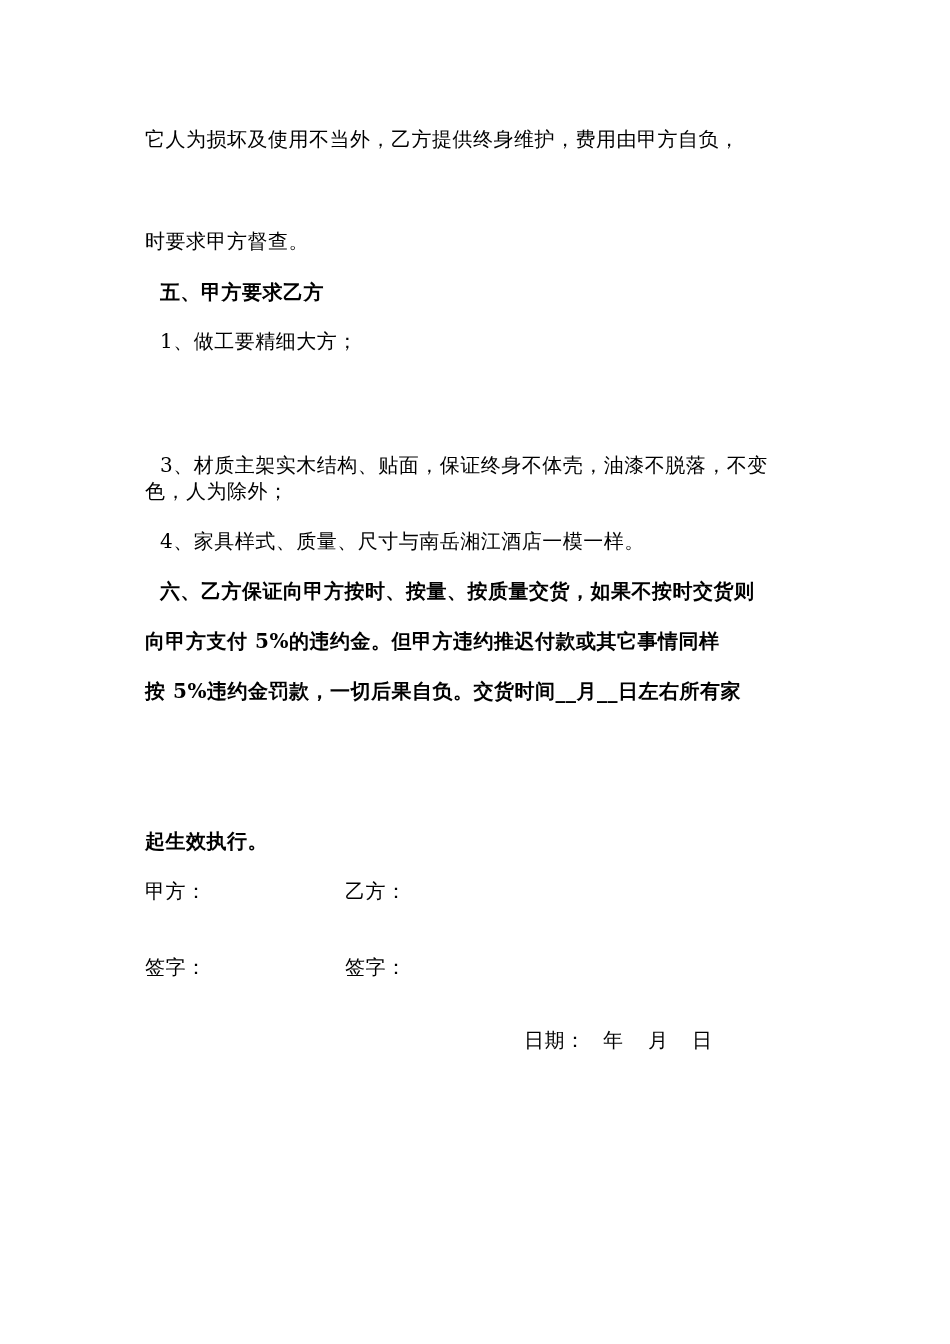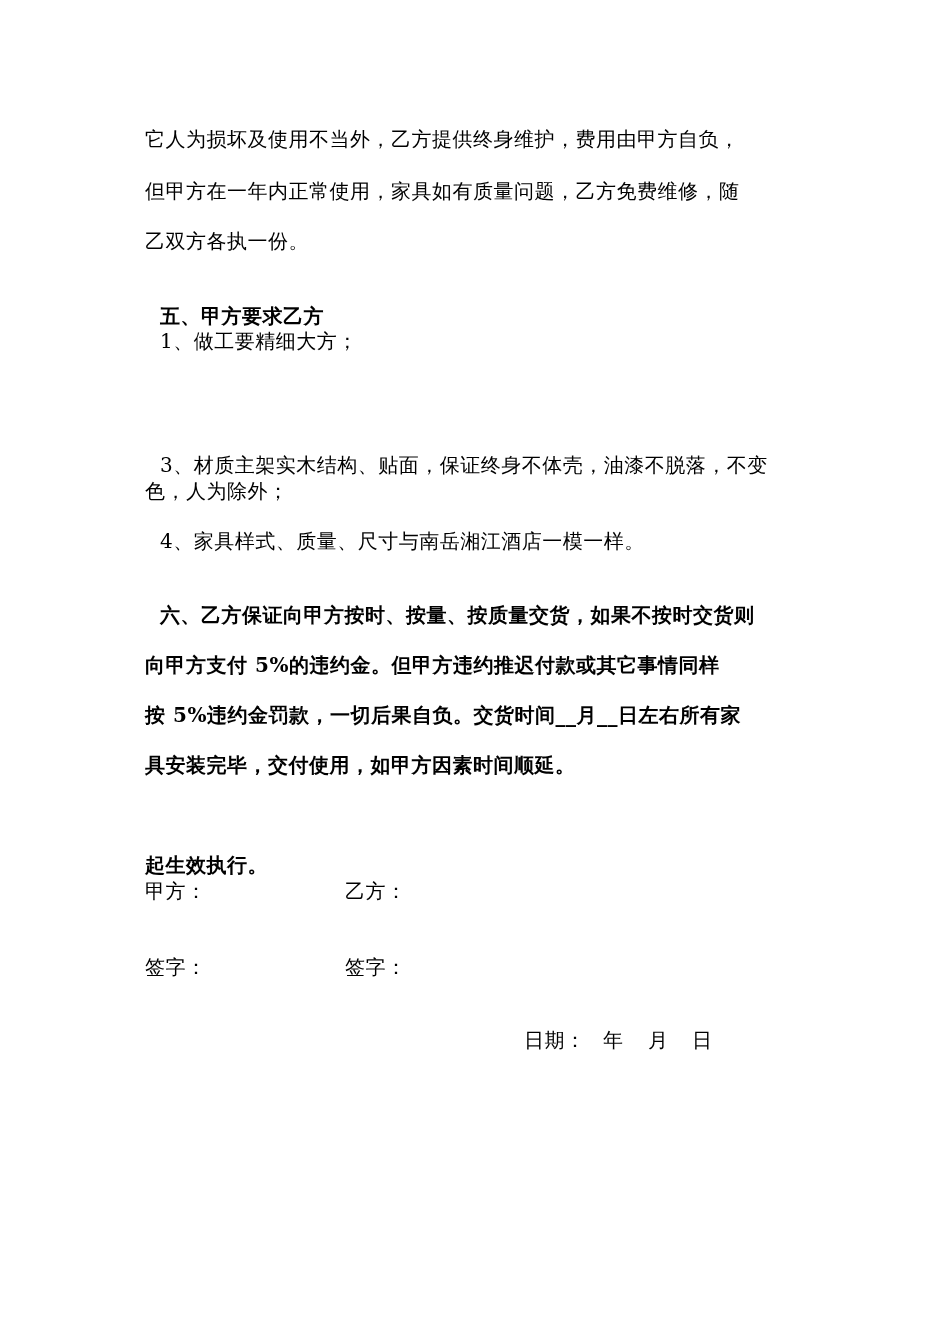--- a/index.html
+++ b/index.html
@@ -1,41 +1,39 @@
 <!DOCTYPE html>
 <html><head>
 <meta charset="utf-8">
 <style>
   html, body { margin: 0; padding: 0; background: #ffffff; }
   body { width: 950px; height: 1344px; position: relative; overflow: hidden;
          font-family: "DejaVu Serif", "Liberation Serif", serif; color: #000; }
   .page { position: absolute; left: 0; top: 0; width: 950px; height: 1344px; }
   .line { position: absolute; left: 145px; font-size: 20px; line-height: 26px;
           white-space: nowrap; letter-spacing: 0.5px; }
-  .bold { font-weight: bold; margin-top: 24px; }
+  .bold { font-weight: bold; }
   .ind { left: 160px; }
 </style>
 </head>
 <body>
 
 <div class="page">
   <div class="line" style="top:126px">它人为损坏及使用不当外，乙方提供终身维护，费用由甲方自负，</div>
-  <div class="line" style="top:178px">但甲方在一年内正常使用，家具如有质量问题，乙方免费维修，随</div>
-  <div class="line" style="top:228px">乙双方各执一份。</div>
+  <div class="line" style="top:228px">时要求甲方督查。</div>
 
   <div class="line ind bold" style="top:279px">五、甲方要求乙方</div>
   <div class="line ind" style="top:328px">1、做工要精细大方；</div>
   <div class="line ind" style="top:452px">3、材质主架实木结构、贴面，保证终身不体壳，油漆不脱落，不变</div>
   <div class="line" style="top:478px">色，人为除外；</div>
   <div class="line ind" style="top:528px">4、家具样式、质量、尺寸与南岳湘江酒店一模一样。</div>
 
   <div class="line ind bold" style="top:578px">六、乙方保证向甲方按时、按量、按质量交货，如果不按时交货则</div>
   <div class="line bold" style="top:628px">向甲方支付 5%的违约金。但甲方违约推迟付款或其它事情同样</div>
   <div class="line bold" style="top:678px">按 5%违约金罚款，一切后果自负。交货时间__月__日左右所有家</div>
-  <div class="line bold" style="top:728px">具安装完毕，交付使用，如甲方因素时间顺延。</div>
 
   <div class="line bold" style="top:828px">起生效执行。</div>
 
   <div class="line" style="top:878px">甲方：</div>
   <div class="line" style="top:878px; left:345px">乙方：</div>
 
   <div class="line" style="top:954px">签字：</div>
   <div class="line" style="top:954px; left:345px">签字：</div>
 
   <div class="line" style="top:1027px; left:524px">日期：</div>

